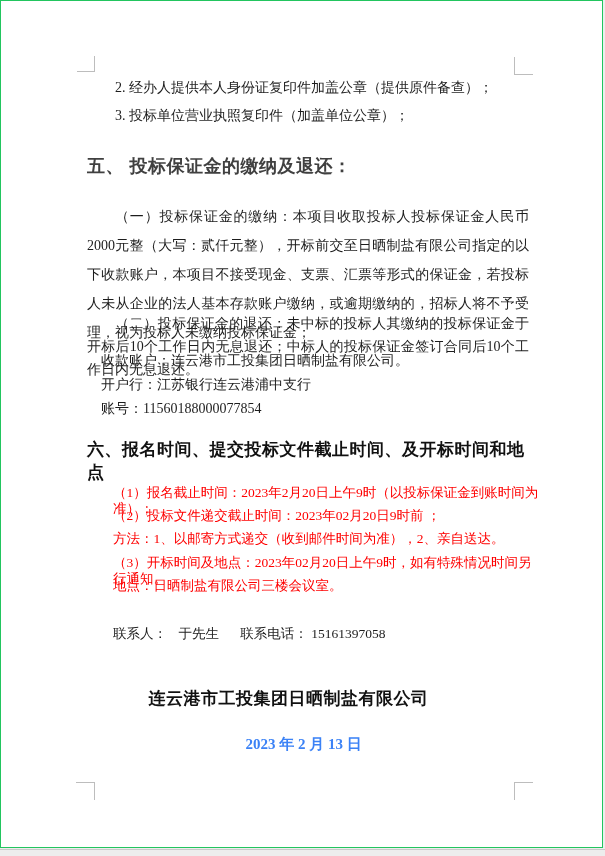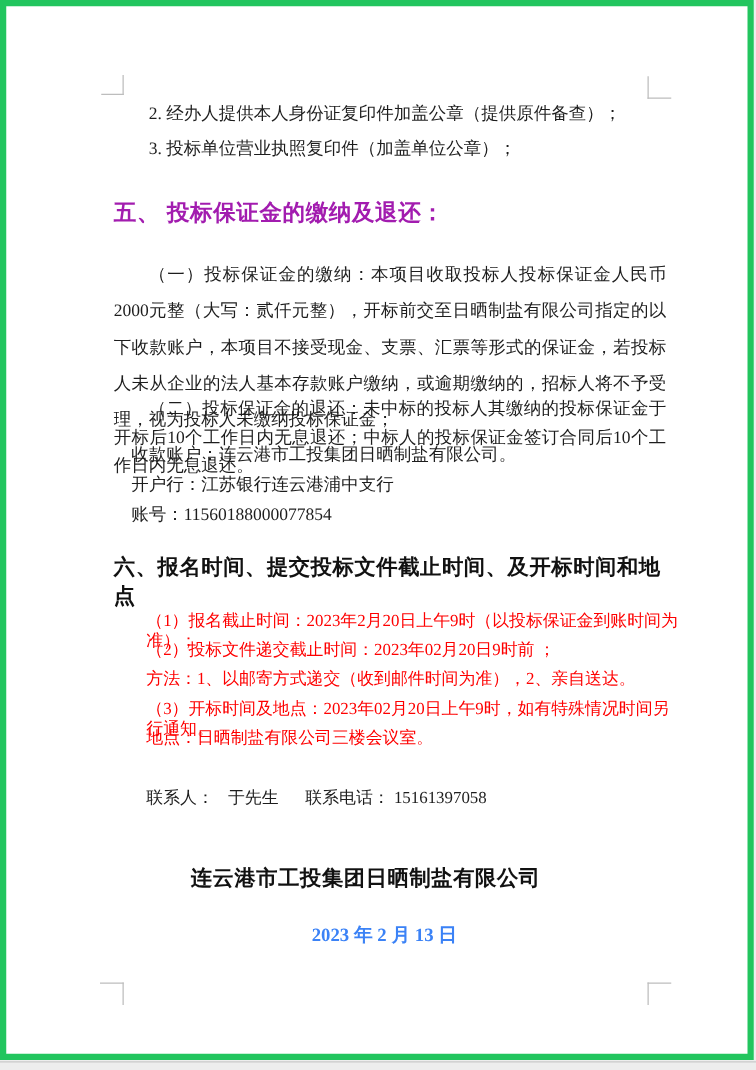--- a/index.html
+++ b/index.html
@@ -7,42 +7,42 @@
     width:605px;height:856px;
     background:#ededed;
     font-family:"Liberation Serif","DejaVu Serif",serif;
     position:relative;
     overflow:hidden;
   }
   .page{
     position:absolute;left:0;top:0;
     width:603px;height:848px;
     background:#ffffff;
-    border:5px solid #22c55e;
+    border:1px solid #22c55e;
     box-sizing:border-box;
   }
   .crop{position:absolute;}
   .crop.tl{left:76px;top:55px;width:17px;height:15px;border-right:1px solid #bdbdbd;border-bottom:1px solid #bdbdbd;}
   .crop.tr{left:513px;top:56px;width:18px;height:17px;border-left:1px solid #bdbdbd;border-bottom:1px solid #bdbdbd;}
   .crop.bl{left:75px;top:781px;width:18px;height:17px;border-right:1px solid #bdbdbd;border-top:1px solid #bdbdbd;}
   .crop.br{left:513px;top:781px;width:18px;height:17px;border-left:1px solid #bdbdbd;border-top:1px solid #bdbdbd;}
 
   .blk{position:absolute;left:86px;width:442px;color:#1d1d1d;}
   .fs14{font-size:14px;}
   .indent{text-indent:28px;}
   .just{text-align:justify;}
 
   .intro-2{top:78px;line-height:18px;}
   .intro-3{top:106px;line-height:18px;}
 
   .h5{
     top:153px;
     font-family:"Liberation Sans","DejaVu Sans",sans-serif;
     font-weight:bold;font-size:18px;letter-spacing:0.5px;
-    color:#a21caf;
+    color:#404040;
   }
   .para1{top:201px;line-height:29px;}
   .para2{top:311px;line-height:23px;}
   .acct{top:348px;line-height:24px;padding-left:14px;box-sizing:border-box;}
   .acct div{white-space:pre;}
 
   .h6{
     top:437px;
     font-family:"Liberation Sans","DejaVu Sans",sans-serif;
     font-weight:bold;font-size:17px;letter-spacing:0.5px;

